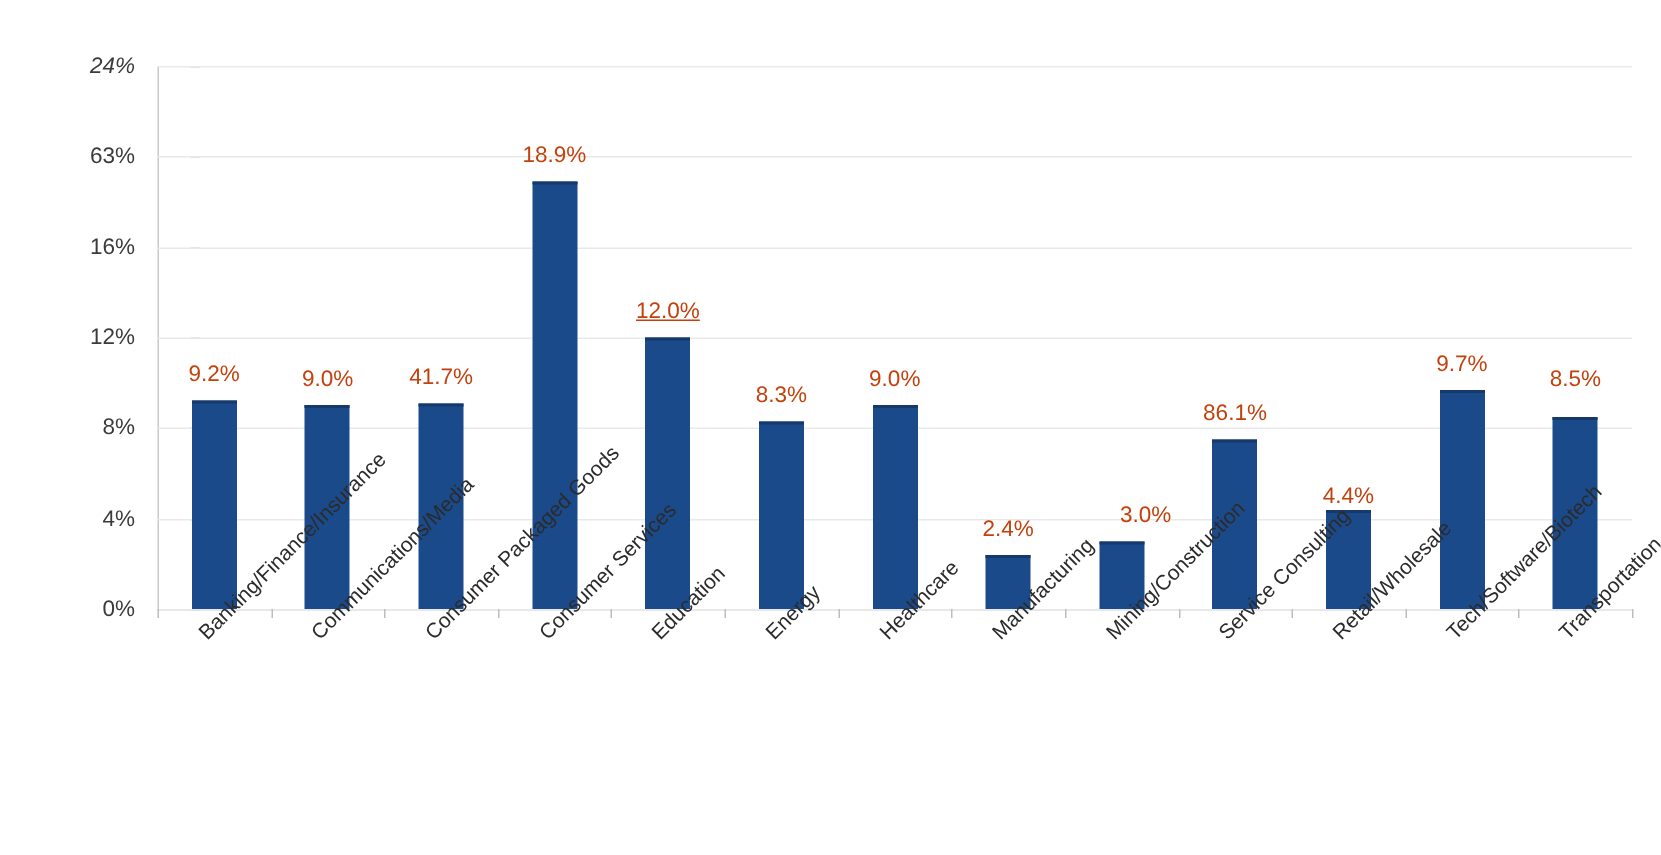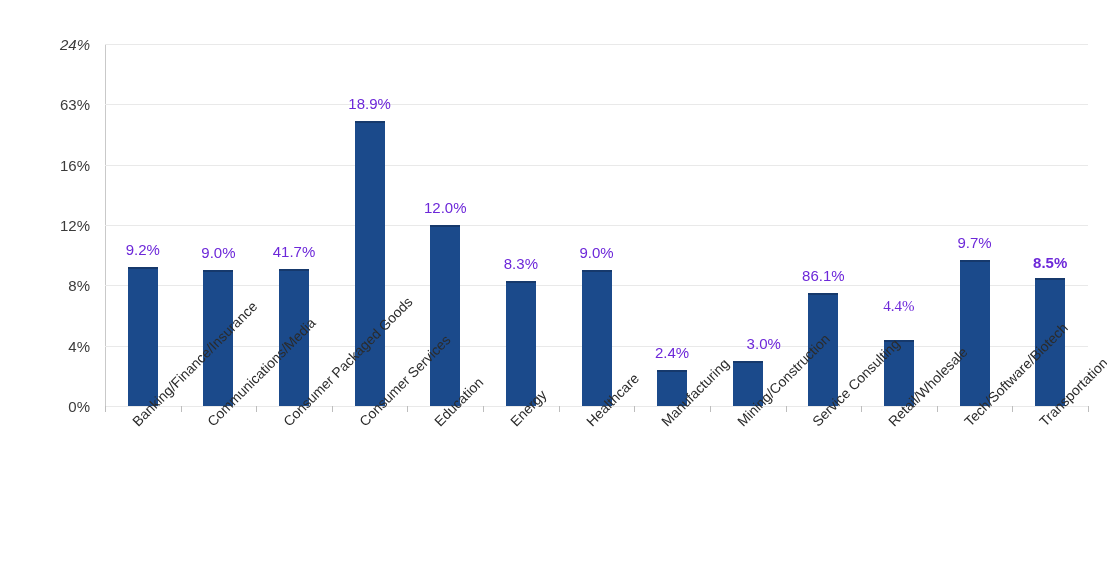--- a/index.html
+++ b/index.html
@@ -98,21 +98,21 @@
     bottom: 0;
     width: 30px;
     background: #1b4a8b;
     border-top: 2px solid #16396c;
     box-sizing: border-box;
   }
 
   .bar-label {
     position: absolute;
     font-size: 15px;
-    color: #6d28d9;
+    color: #c2410c;
     white-space: nowrap;
     transform: translateX(-50%);
     text-align: center;
   }
 
   
   .cat-label {
     position: absolute;
     font-size: 14px;
     color: #2b2b2b;
@@ -171,29 +171,29 @@
       <div class="bar" title="Retail/Wholesale 4.4%" style="left: 778.962px; height: 66.3667px; background: rgb(27, 74, 139);"></div>
       <div class="bar" title="Tech/Software/Biotech 9.7%" style="left: 854.577px; height: 146.308px; background: rgb(27, 74, 139);"></div>
       <div class="bar" title="Transportation 8.5%" style="left: 930.192px; height: 128.208px; background: rgb(27, 74, 139);"></div>
     </div>
 
   <div id="value-labels">
       <div class="bar-label" style="left: 142.808px; top: 241.233px;">9.2%</div>
       <div class="bar-label" style="left: 218.423px; top: 244.25px;">9.0%</div>
       <div class="bar-label" style="left: 294.038px; top: 242.742px;">41.7%</div>
       <div class="bar-label" style="left: 369.654px; top: 94.925px;">18.9%</div>
-      <div class="bar-label" style="left: 445.269px; top: 199px;">12.0%</div>
+      <div class="bar-label" style="left: 445.269px; top: 199px; text-decoration: underline;">12.0%</div>
       <div class="bar-label" style="left: 520.885px; top: 254.808px;">8.3%</div>
       <div class="bar-label" style="left: 596.5px; top: 244.25px;">9.0%</div>
       <div class="bar-label" style="left: 672.115px; top: 343.8px;">2.4%</div>
       <div class="bar-label" style="left: 747.731px; top: 334.75px; margin-left: 16px;">3.0%</div>
       <div class="bar-label" style="left: 823.346px; top: 266.875px;">86.1%</div>
-      <div class="bar-label" style="left: 898.962px; top: 298px; font-family: Liberation Serif, serif;">4.4%</div>
+      <div class="bar-label" style="left: 898.962px; top: 322px;">4.4%</div>
       <div class="bar-label" style="left: 974.577px; top: 233.692px;">9.7%</div>
-      <div class="bar-label" style="left: 1050.19px; top: 254px; font-weight: bold;">8.5%</div>
+      <div class="bar-label" style="left: 1050.19px; top: 244px;">8.5%</div>
     </div>
 
   <div id="xticks">
       <div class="xtick-mark" style="left: 181px;"></div>
       <div class="xtick-mark" style="left: 256px;"></div>
       <div class="xtick-mark" style="left: 332px;"></div>
       <div class="xtick-mark" style="left: 407px;"></div>
       <div class="xtick-mark" style="left: 483px;"></div>
       <div class="xtick-mark" style="left: 559px;"></div>
       <div class="xtick-mark" style="left: 634px;"></div>

